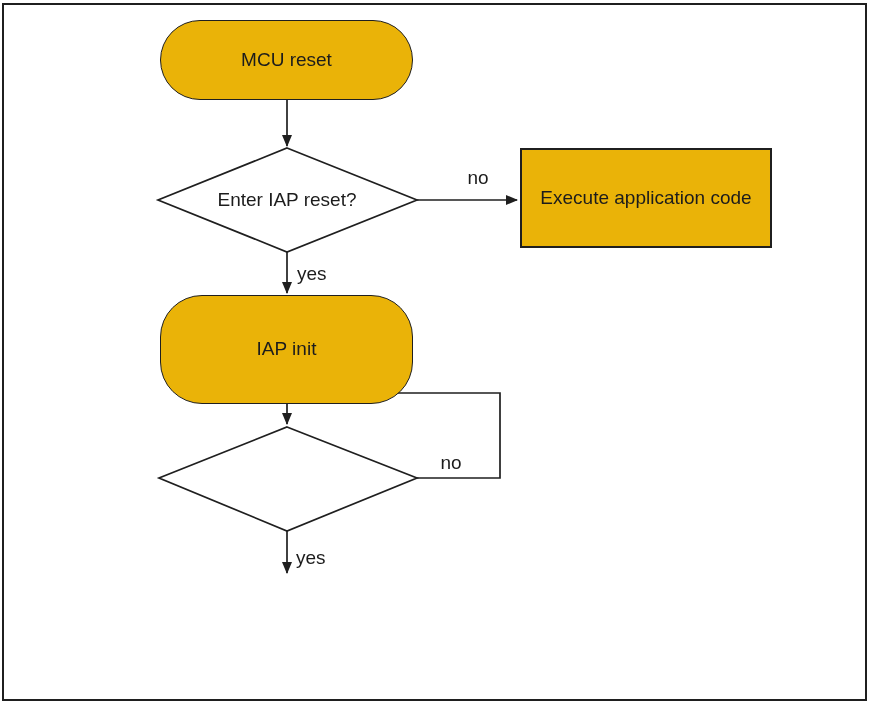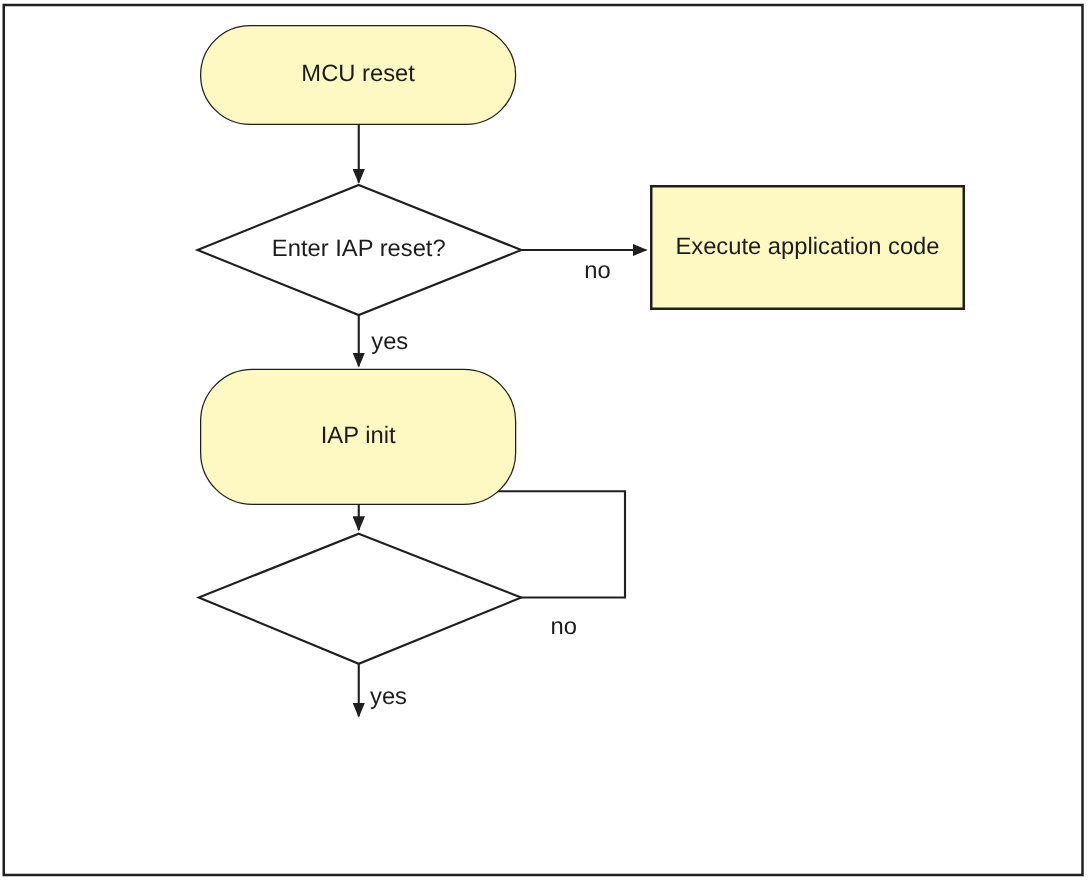--- a/index.html
+++ b/index.html
@@ -39,21 +39,21 @@
     fill: none;
   }
   svg.connectors polygon {
     stroke: #1f1f1f;
     stroke-width: 1.7;
     fill: #ffffff;
   }
   .node {
     position: absolute;
     box-sizing: border-box;
-    background: #fef9c3;
+    background: #eab308;
     border: 1.7px solid #1f1f1f;
     display: flex;
     align-items: center;
     justify-content: center;
     text-align: center;
     line-height: 1.4;
   }
   .terminator { border-radius: 42px; }
   .process { border-width: 2px; }
   .diamond-label {
@@ -62,21 +62,21 @@
     align-items: center;
     justify-content: center;
     text-align: center;
     line-height: 1.35;
   }
   .pre-line { white-space: pre-line; }
   .edge-label {
     position: absolute;
     line-height: 22px;
   }
-  .center { text-align: center; margin-top: 39px; }
+  .center { text-align: center; }
 
   #node-mcu-reset   { left: 160px; top: 20px;  width: 253px; height: 80px; }
   #node-exec-code   { left: 520px; top: 148px; width: 252px; height: 100px; }
   #node-iap-init    { left: 160px; top: 295px; width: 253px; height: 109px; }
   #node-receive     { left: 98px;  top: 576px; width: 374px; height: 102px; padding: 4px 8px; }
 
   #label-enter-iap  { left: 177px; top: 176px; width: 220px; height: 48px; }
   #label-iap-req    { left: 187px; top: 446px; width: 200px; height: 64px; }
 
   #edge-label-no-1  { left: 455px; top: 167px; width: 46px; }

